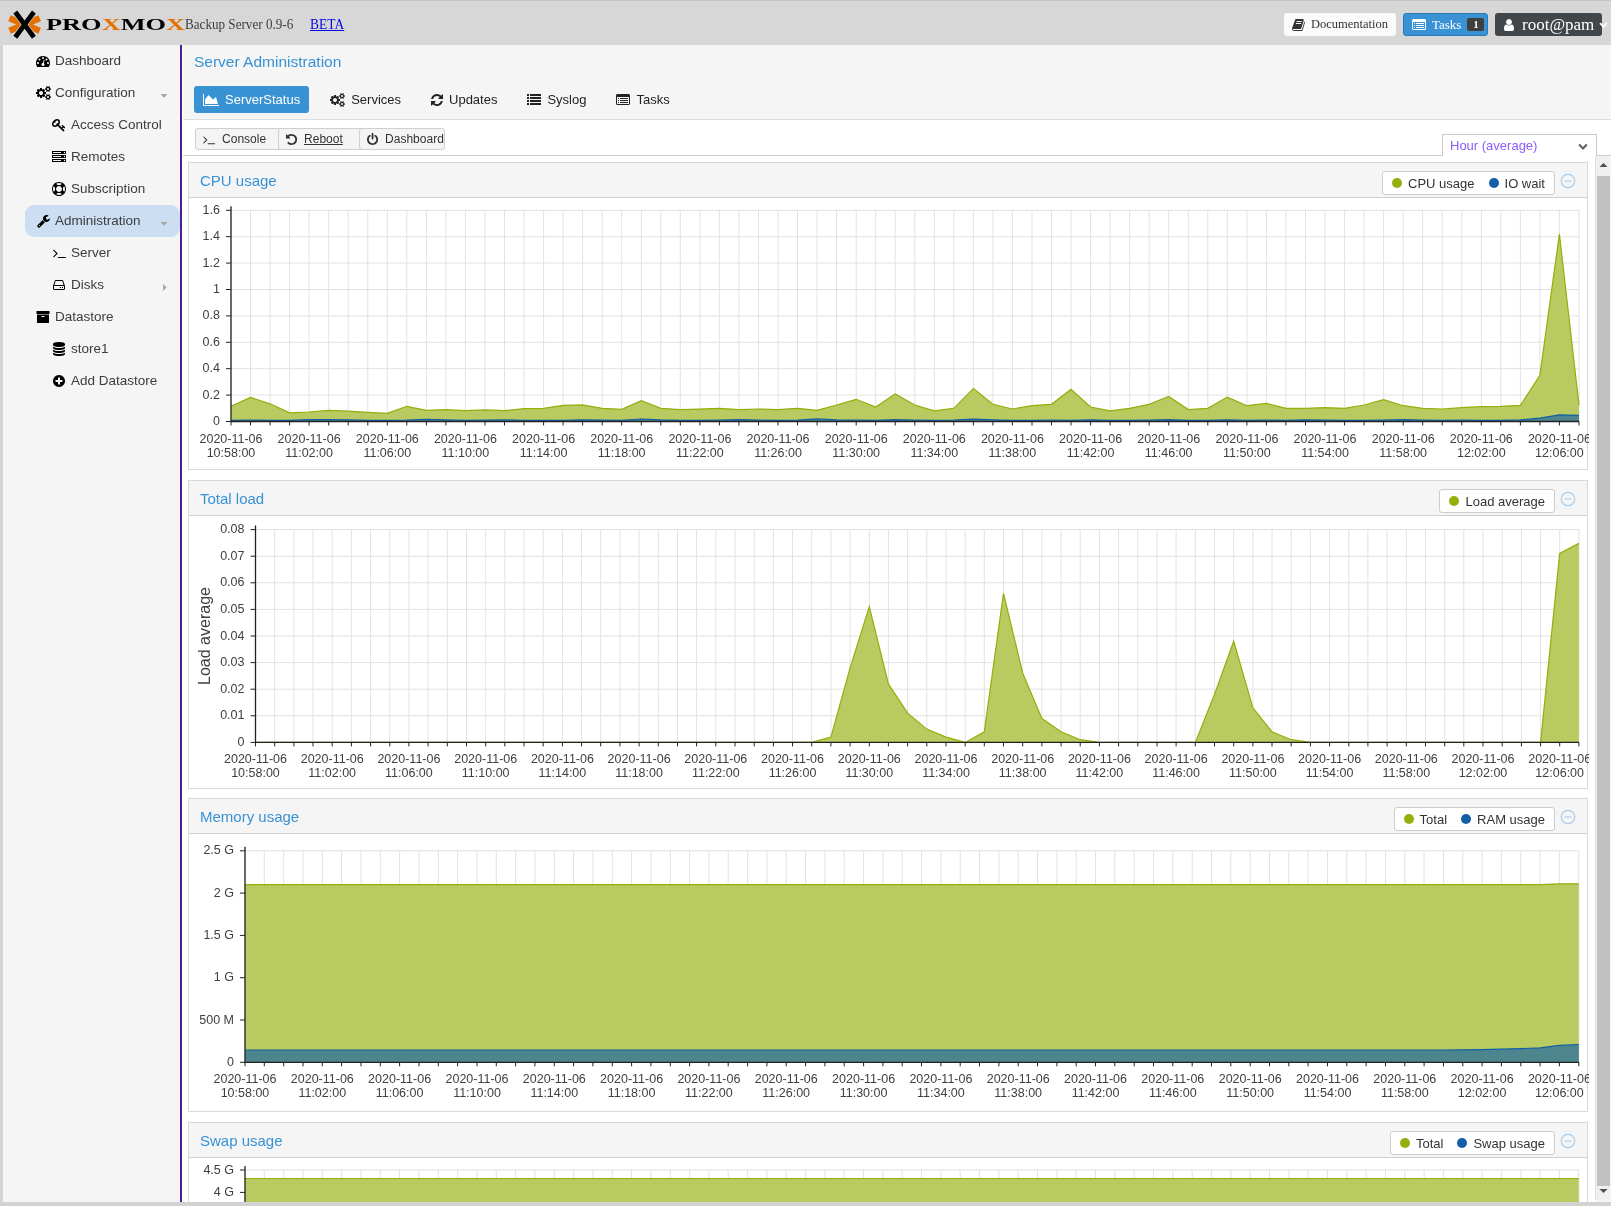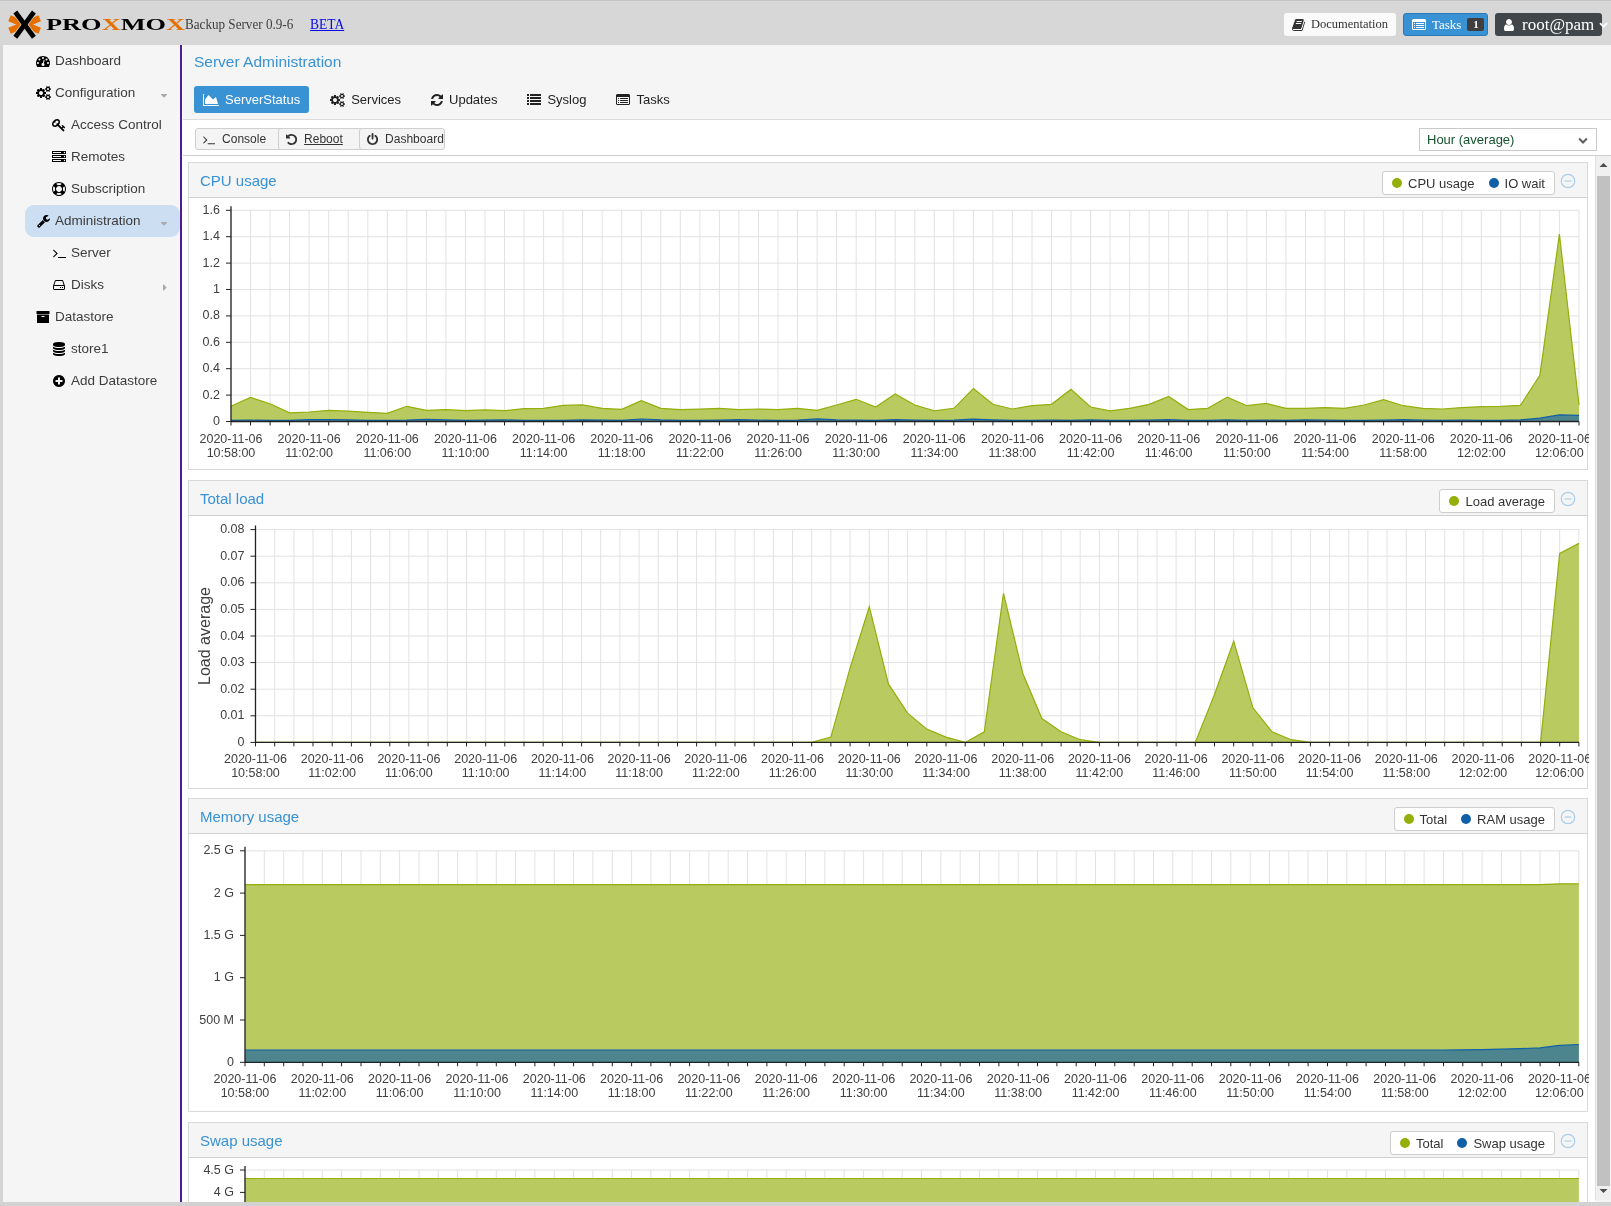--- a/index.html
+++ b/index.html
@@ -42,22 +42,22 @@
 .tab span { margin-left:6px; }
 .tab.active { background:#3892d4; color:#fff; }
 #toolbar { position:absolute; left:0; top:74px; width:1428px; height:37px; background:#fff;
   border-top:1px solid #dcdcdc; border-bottom:1px solid #cfcfcf; }
 .tbtn { position:absolute; top:8px; height:22px; background:#f4f4f4; border:1px solid #cfcfcf;
   border-radius:3px; font-size:12px; color:#333; display:flex; align-items:center; padding:0 7px; }
 .tbtn span { margin-left:7px; }
 .tbtn:nth-child(1) { left:12px; width:91px; }
 .tbtn:nth-child(2) { left:95px; width:88px;text-decoration:underline; }
 .tbtn:nth-child(3) { left:176px; width:86px; }
-#combo { position:absolute; right:14px; top:8px; width:178px; height:23px; background:#fff;
-  border:1px solid #c9c9c9; font-size:13px; color:#14532d; line-height:21px; padding-left:7px; }
+#combo { position:absolute; right:14px; top:14px; width:155px; height:23px; background:#fff;
+  border:1px solid #c9c9c9; font-size:13px; color:#8b5cf6; line-height:21px; padding-left:7px; }
 .cchev { position:absolute; right:8px; top:6px; }
 #content { position:absolute; left:0; top:111px; width:1412px; height:1050px; background:#fff; }
 .panel { position:absolute; left:5px; width:1400px; border:1px solid #d9d9d9; background:#fff; }
 .phead { position:relative; height:35px; background:#f5f5f5; border-bottom:1px solid #d0d0d0; }
 .ptitle { position:absolute; left:11px; top:9px; font-size:15px; color:#3892d4; }
 .legend { position:absolute; right:32px; top:8px; height:24px; background:#fff;
   border:1px solid #cdcdcd; border-radius:3px; display:flex; align-items:center;
   padding:0 9px; font-size:13px; color:#333; }
 .ldot { width:10px; height:10px; border-radius:50%; margin-right:6px; }
 .llab { margin-right:14px; }

